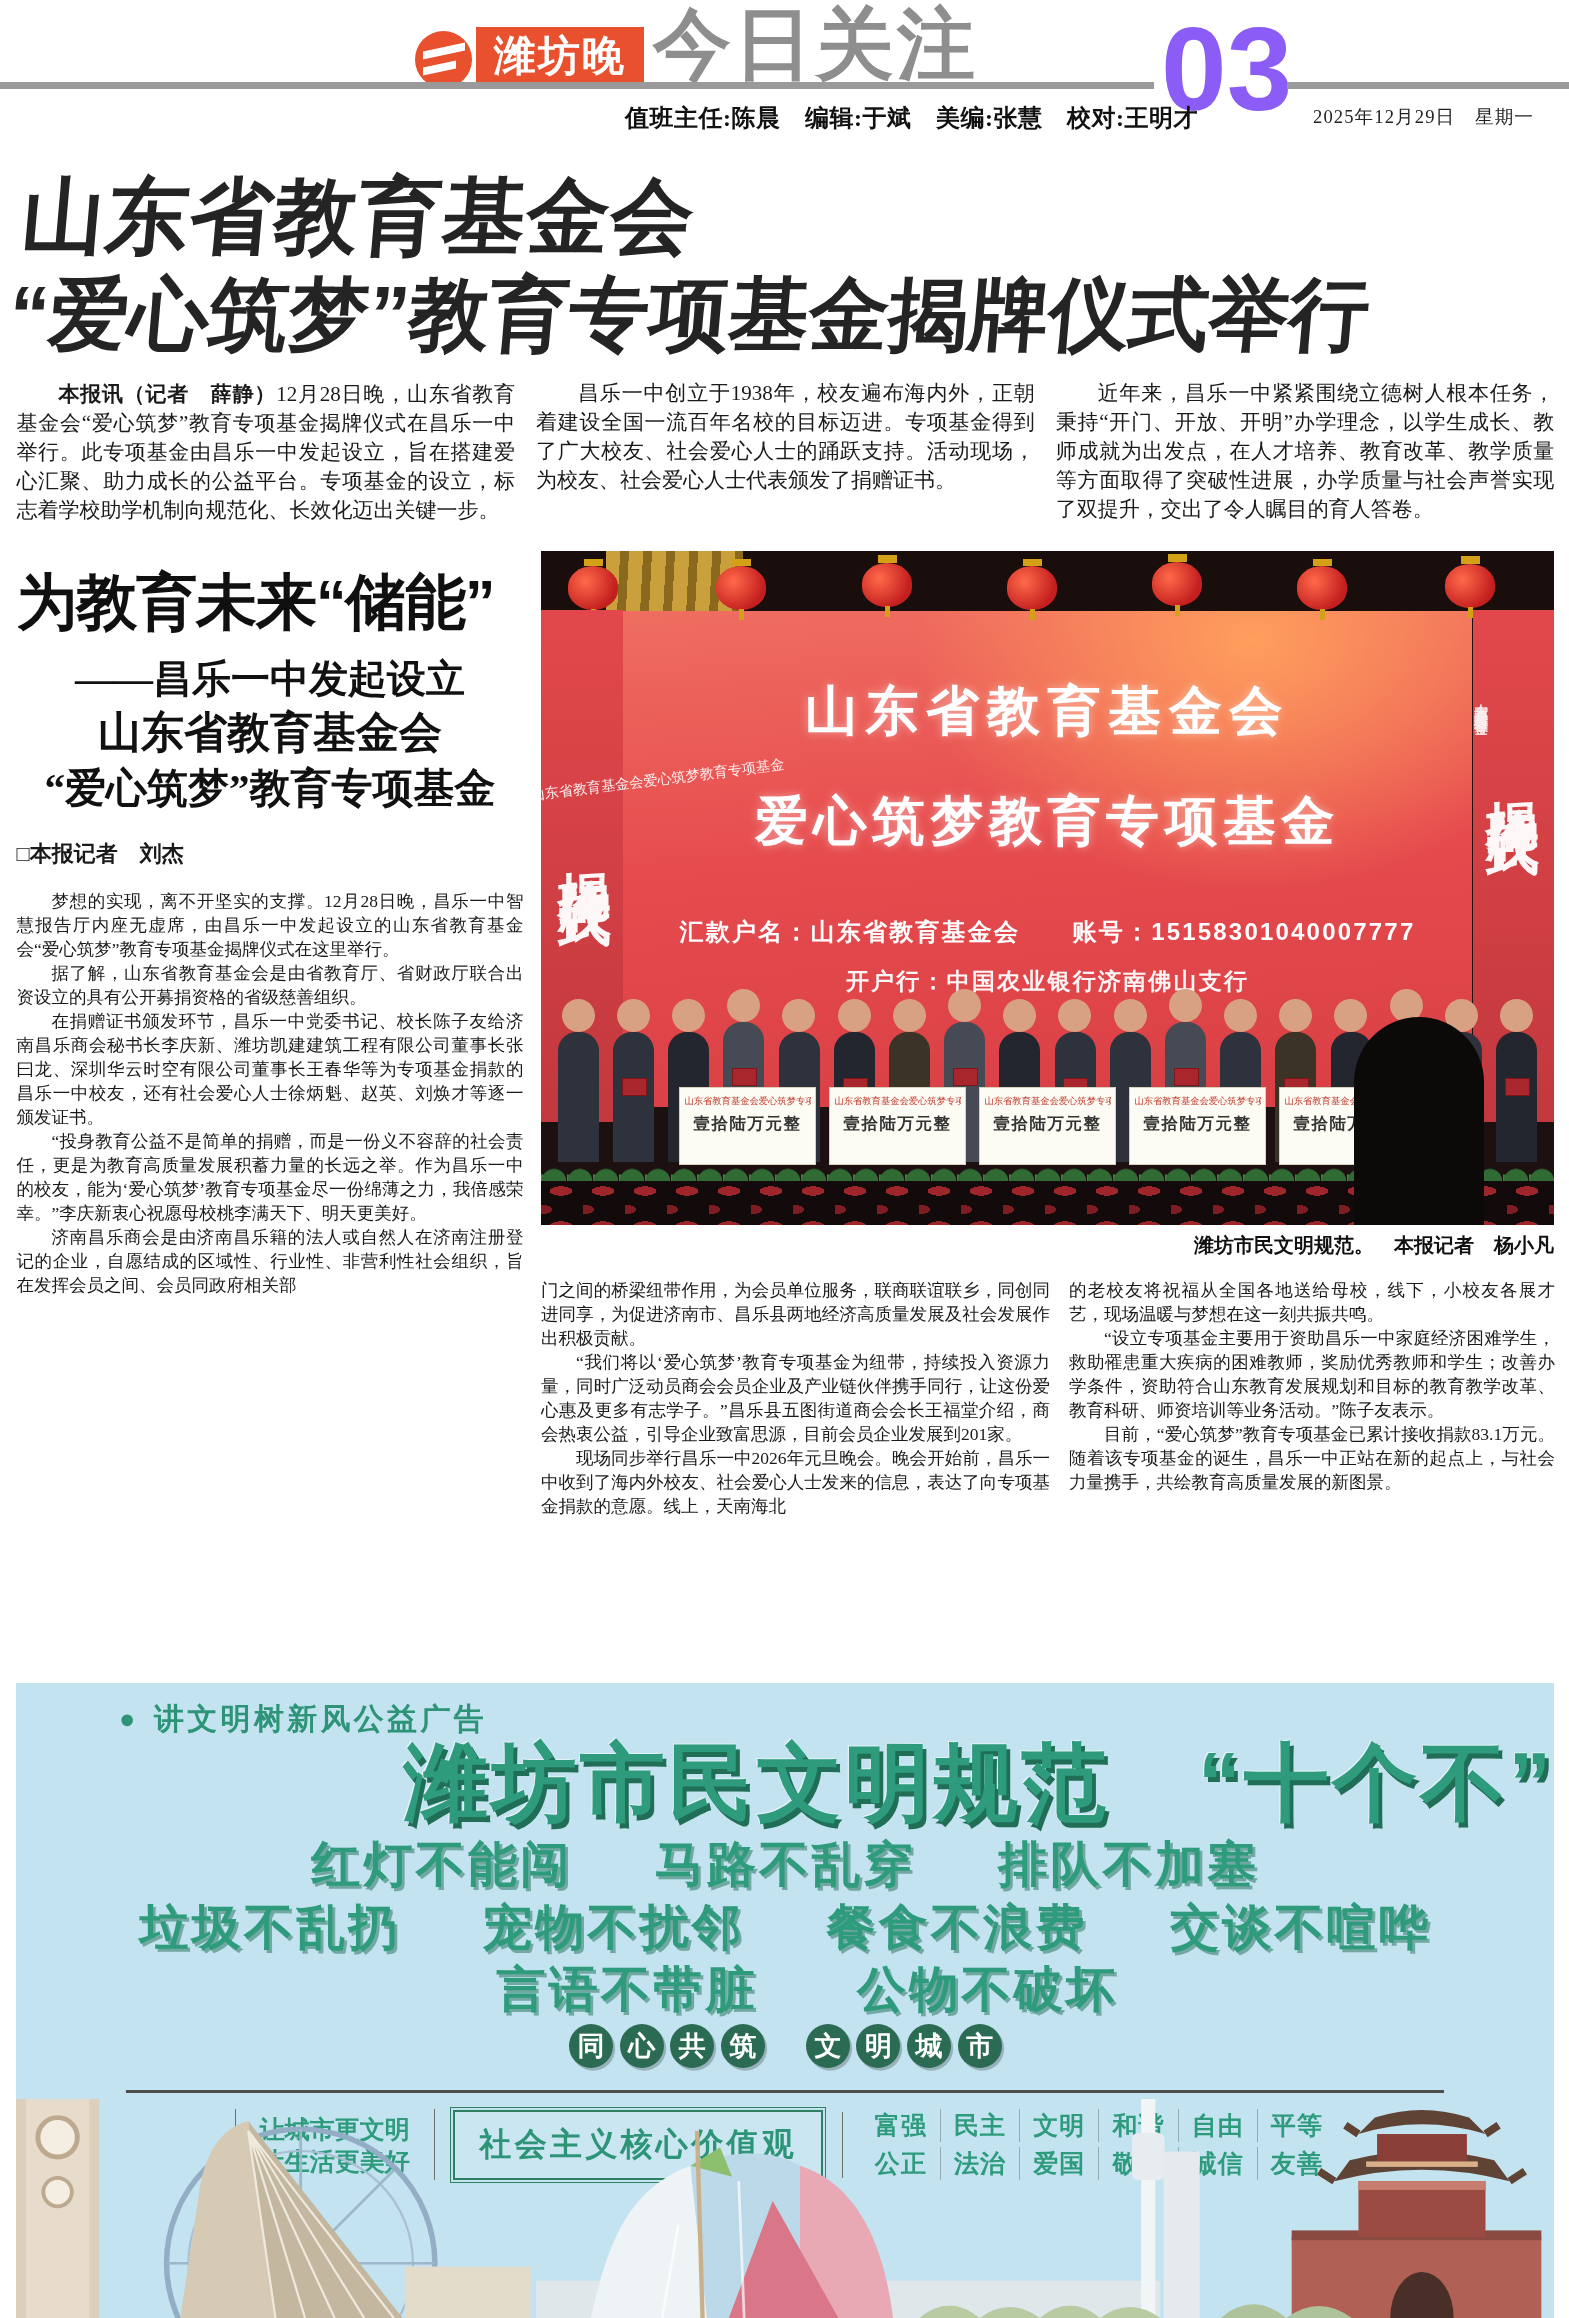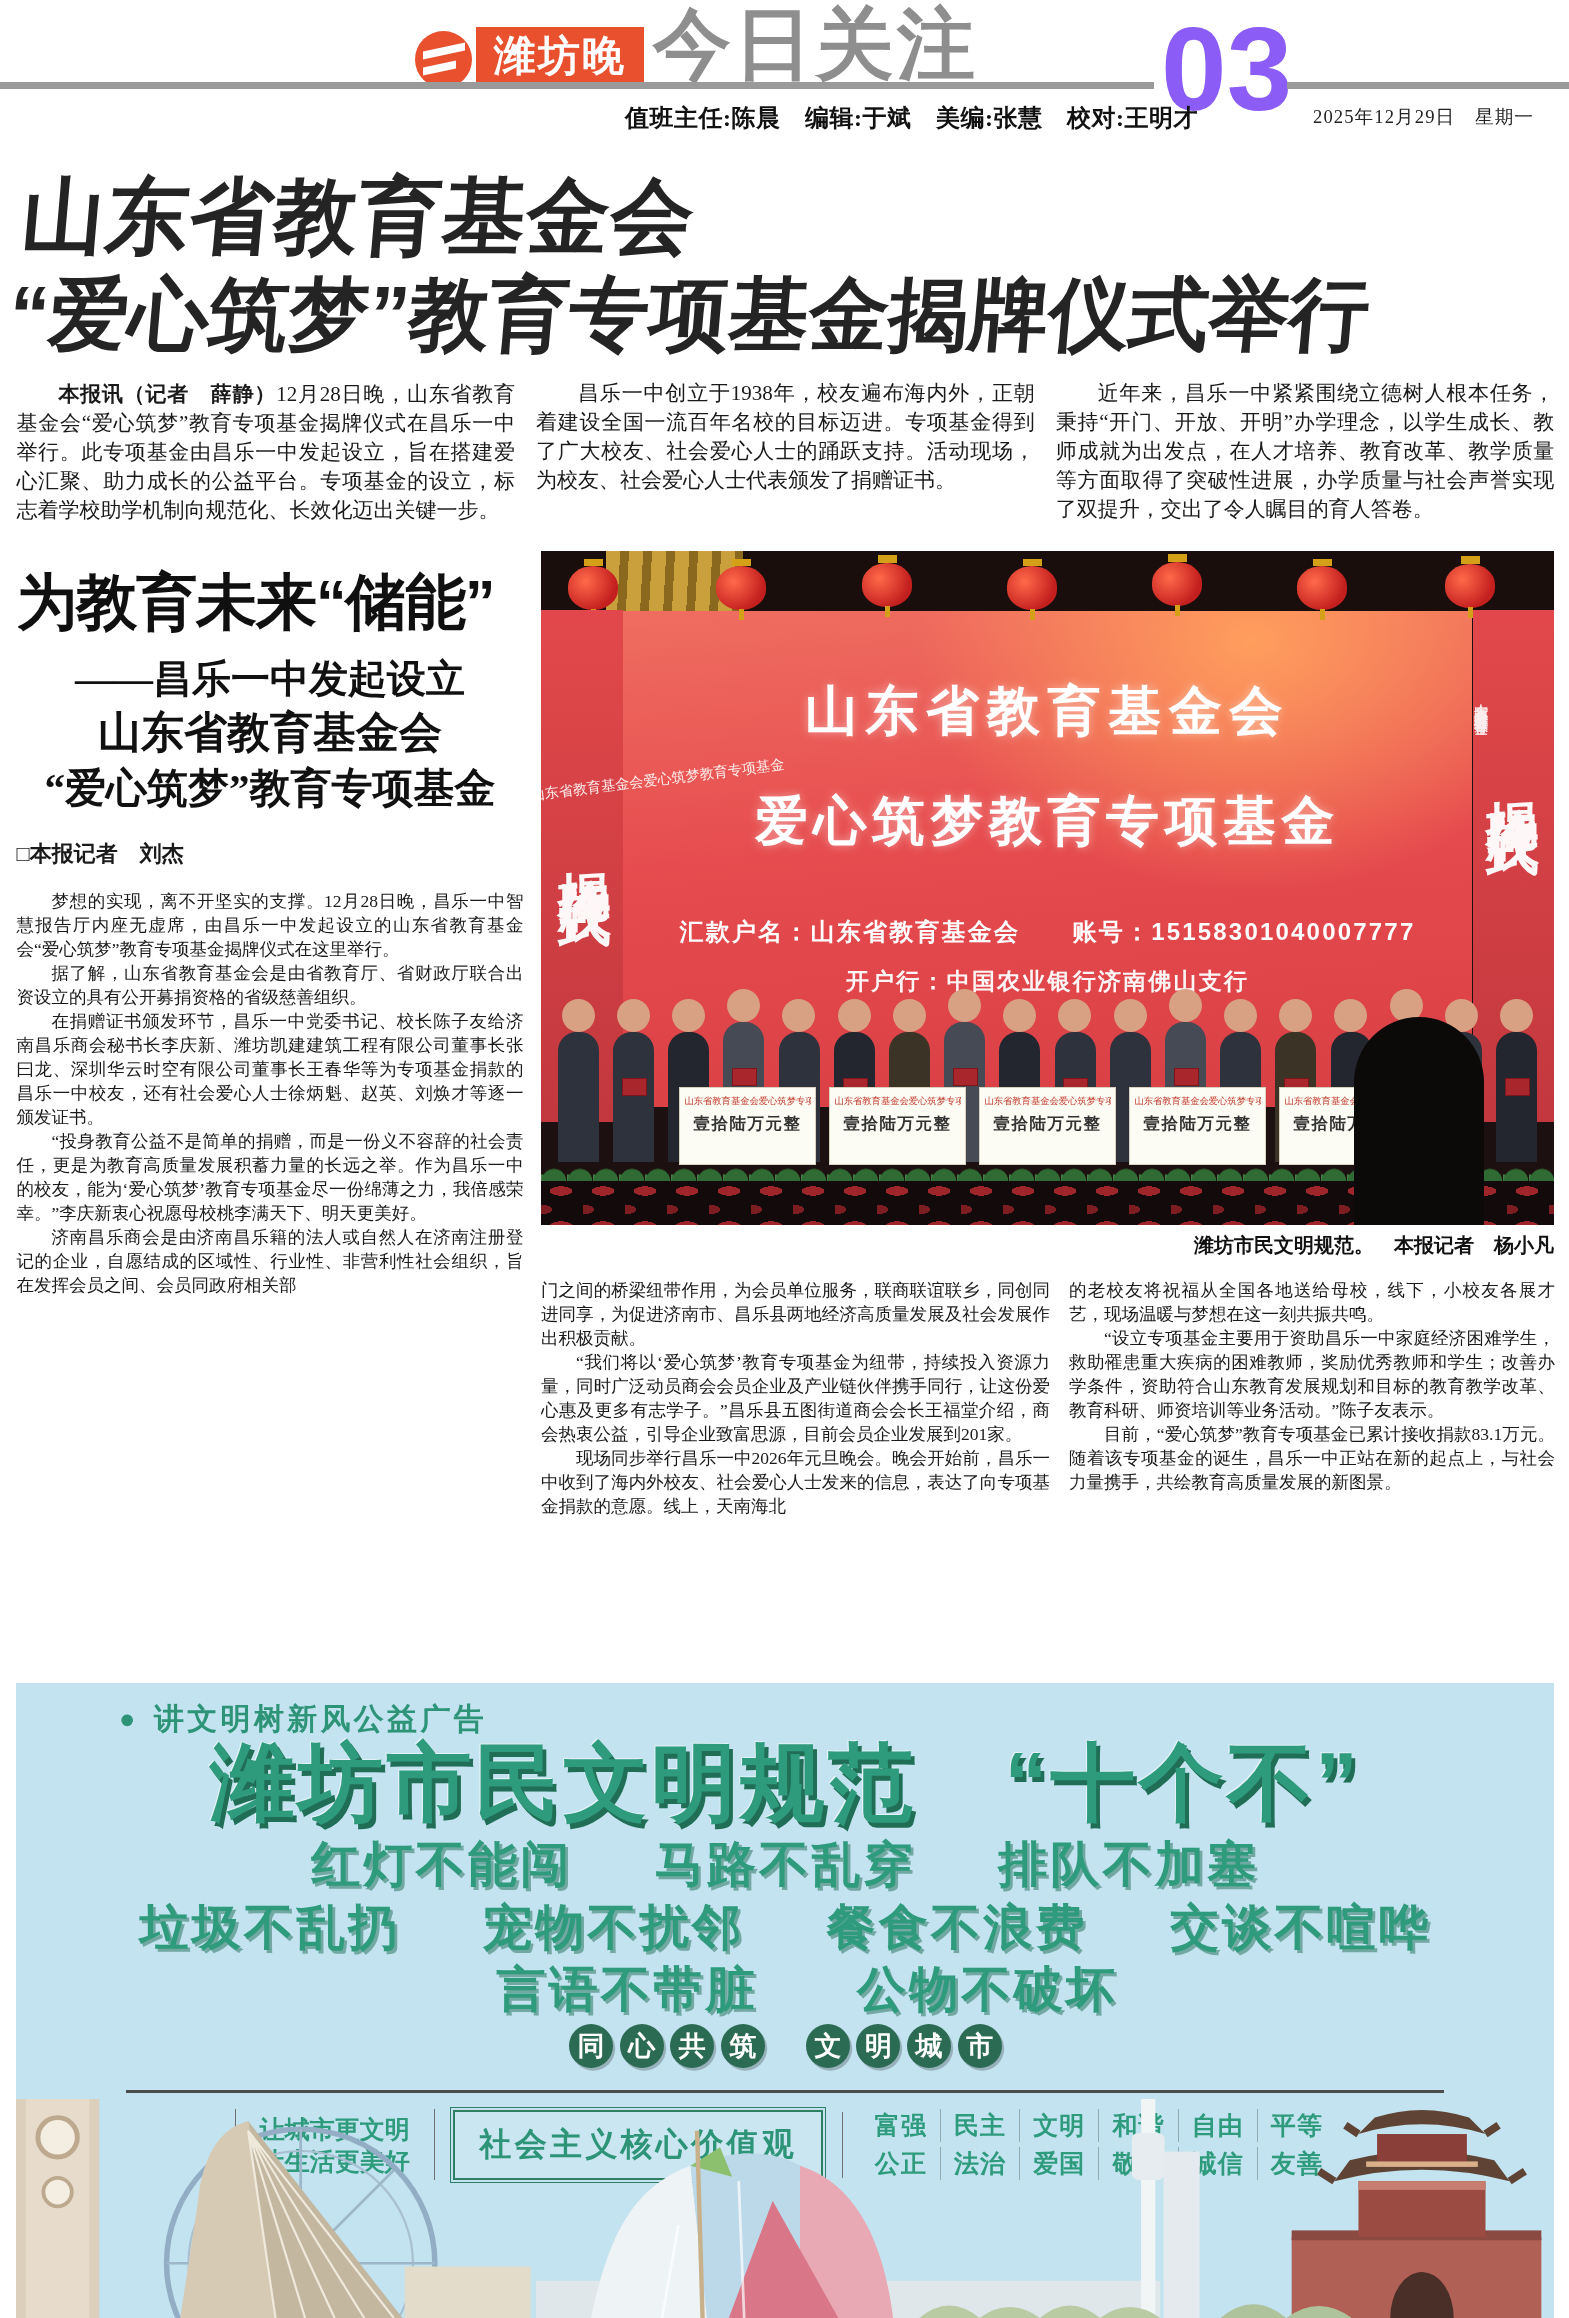--- a/index.html
+++ b/index.html
@@ -116,21 +116,21 @@
             overflow:hidden;height:390px;}
   .col-mid{left:541px;width:509px;}
   .col-right{left:1069px;width:486px;}
 
   
   .ad{position:absolute;left:16.4px;top:1683px;width:1538px;height:635px;background:#c2e3ef;
       overflow:hidden;font-family:"Liberation Sans",sans-serif;}
   .ad-label{position:absolute;left:102px;top:16.4px;font-size:30px;font-weight:bold;color:#2e9478;
             letter-spacing:3.3px;}
   .ad-label .dot{display:inline-block;margin-right:14.2px;transform:scale(.9);}
-  .ad-title{position:absolute;left:0;right:0;top:43px;text-align:center;font-size:85px;
+  .ad-title{position:absolute;left:0;right:0;top:43px;text-align:right;font-size:85px;
             font-weight:900;color:#2f9b7d;letter-spacing:3.3px;
             text-shadow:3.8px 5px 0 #1f6e55,-1.1px -1.1px 0 rgba(255,255,255,.55);}
   .rules-row{position:absolute;left:0;right:0;display:flex;justify-content:center;gap:82px;
              font-size:49px;font-weight:900;color:#2f9b7d;letter-spacing:3.3px;
              text-shadow:2.7px 3.3px 0 rgba(31,110,85,.5);}
   .rr1{top:149px;} .rr2{top:212px;} .rr3{top:274px;gap:99px;margin-left:44px;}
   .badges{position:absolute;left:0;right:0;top:341px;display:flex;justify-content:center;gap:41px;}
   .badge-group{display:flex;gap:6.6px;}
   .badge-group span{display:block;width:44px;height:44px;border-radius:50%;background:#2c6b53;
             color:#fff;font-size:27px;font-weight:bold;line-height:44px;text-align:center;

